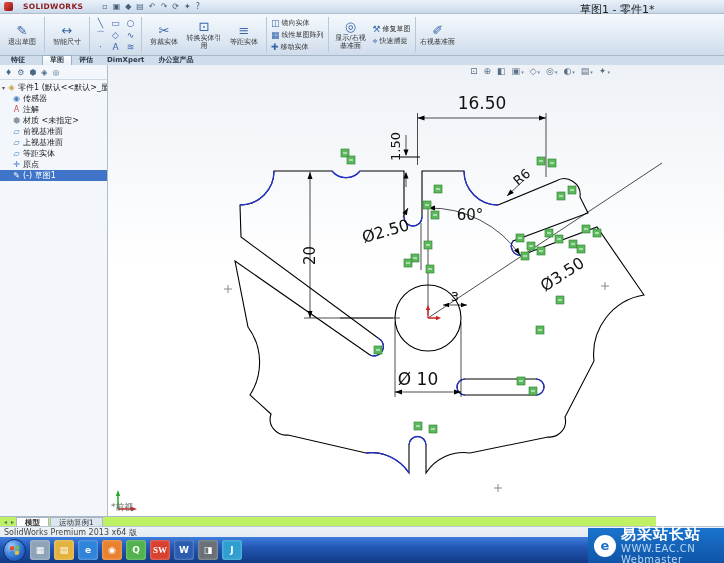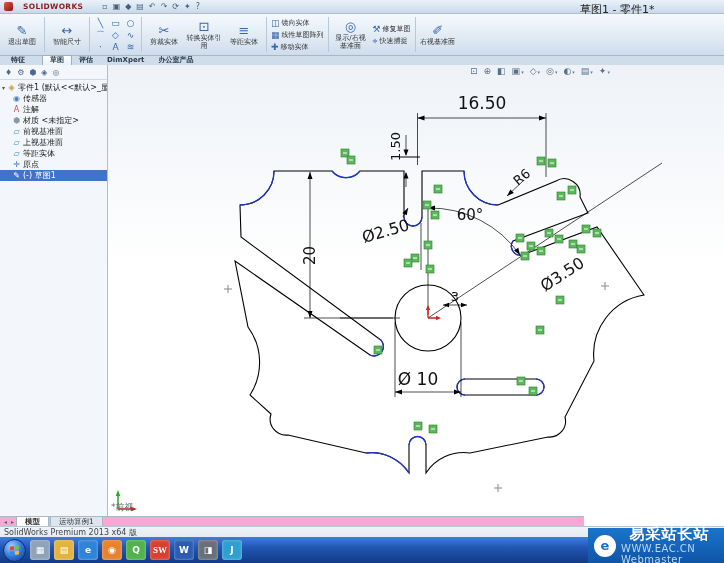--- a/index.html
+++ b/index.html
@@ -56,22 +56,22 @@
   .canvas{position:absolute;left:108px;top:0;width:616px;height:451px;
     background:linear-gradient(180deg,#eef2f7,#ffffff 45%);}
   .canvas svg{position:absolute;left:0;top:0;}
   .sk text{font-family:"DejaVu Sans","Liberation Sans",sans-serif;fill:#111;}
   .headsup{position:absolute;left:362px;top:0;height:13px;display:flex;gap:6px;align-items:center;color:#5a7088;}
   .hicon{font-size:9px;line-height:13px;}
   .hdrop{font-size:5px;margin-left:1px;color:#6a849a;}
   .view-label{position:absolute;left:3px;bottom:2px;font-size:9px;color:#666;}
 
   
-  .modeltabs{position:absolute;left:0;top:516px;width:584px;height:10px;background:#f9a8d4;
-    display:flex;align-items:flex-end;padding-left:2px;box-sizing:border-box;border-top:1px solid #a8b8c6;}
+  .modeltabs{position:absolute;left:0;top:516px;width:656px;height:10px;background:#bef264;
+    display:flex;align-items:center;padding-left:2px;box-sizing:border-box;border-top:1px solid #a8b8c6;}
   .mnav{font-size:6px;color:#51677c;padding:0 2px;line-height:9px;}
   .mtab{padding:0 8px;background:#dde6ee;border:1px solid #a8b8c6;border-bottom:none;margin-right:1px;
     height:9px;line-height:9px;font-size:7.5px;color:#333;}
   .mtab.active{background:#ffffff;font-weight:bold;}
   .statusbar{position:absolute;left:0;top:526px;width:724px;height:23px;
     background:linear-gradient(#eef3f8,#d8e2ec);border-top:1px solid #b8c6d4;
     font-size:8px;color:#444;line-height:11px;padding-left:4px;box-sizing:border-box;}
 
   
   .taskbar{position:absolute;left:0;top:537px;width:724px;height:26px;
@@ -86,21 +86,21 @@
   .tb-icon{width:20px;height:20px;border-radius:3px;display:flex;align-items:center;justify-content:center;
     color:#fff;font-weight:bold;font-size:9px;box-shadow:inset 0 0 3px rgba(255,255,255,.45);flex:0 0 auto;}
 
   
   .watermark{position:absolute;right:0;top:528px;width:136px;height:35px;z-index:5;
     background:linear-gradient(#1a74cc,#0f55a8);display:flex;align-items:center;gap:5px;
     padding:2px 6px;box-sizing:border-box;}
   .wm-icon{width:22px;height:22px;background:#fff;border-radius:11px;color:#1a6fc4;font-weight:bold;
     font-size:13px;display:flex;align-items:center;justify-content:center;flex:0 0 auto;}
   .wm-col{display:flex;flex-direction:column;}
-  .wm-title{font-size:15px;font-weight:bold;color:#fff;letter-spacing:1px;line-height:17px;white-space:nowrap;text-align:center;}
+  .wm-title{font-size:15px;font-weight:bold;color:#fff;letter-spacing:1px;line-height:17px;white-space:nowrap;}
   .wm-sub{font-size:10px;color:#bcd8f2;letter-spacing:.5px;}
 </style>
 </head>
 <body>
 
 <div class="titlebar">
   <div class="logo-mark"></div>
   <span class="brand">SOLIDWORKS</span>
   <div class="menu-icons">
       <span class="menu-icon">▫</span>

